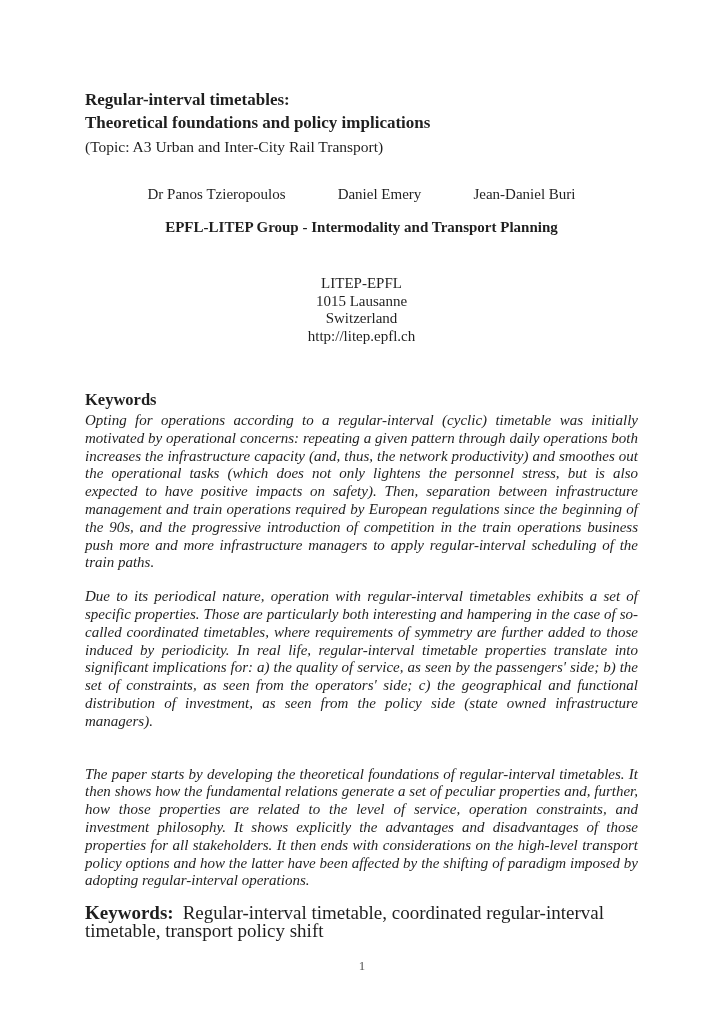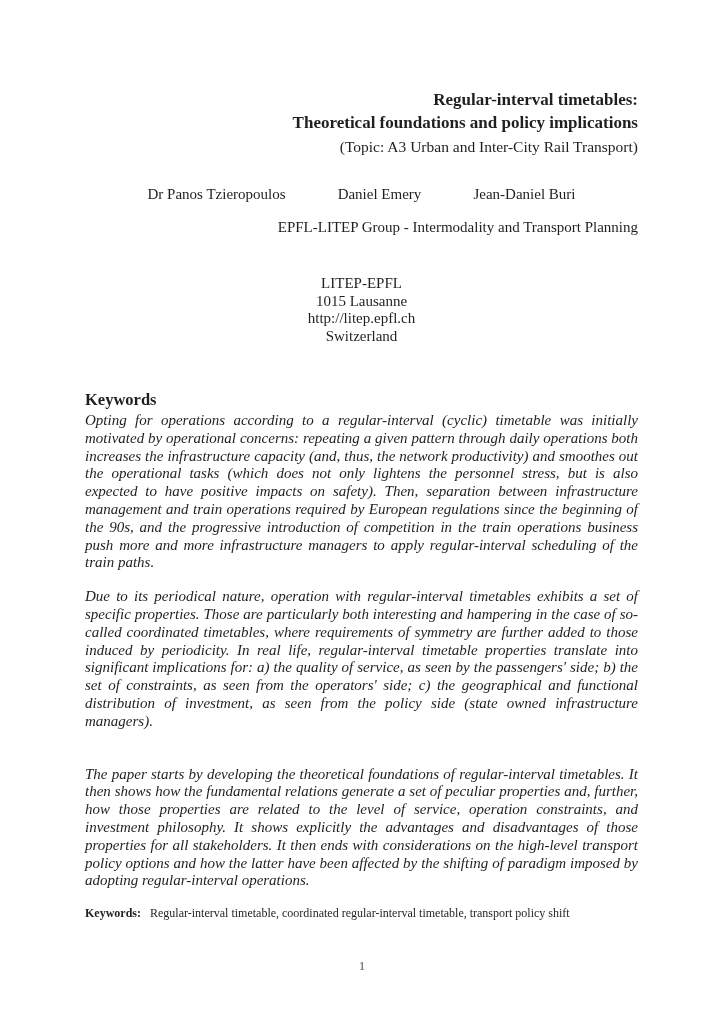--- a/index.html
+++ b/index.html
@@ -13,43 +13,44 @@
     font-family: "Liberation Serif", "DejaVu Serif", serif;
     color: #1f1f1f;
     overflow: hidden;
   }
   .content {
     position: absolute;
     left: 85px;
     top: 88px;
     width: 553px;
   }
-  .title-block { text-align: right; }
+  .title-block { text-align: left; }
   .title-line {
     font-size: 17px;
     font-weight: bold;
     line-height: 23px;
   }
   .topic-line {
     font-size: 15.5px;
     line-height: 21px;
     margin-top: 2px;
   }
   .authors-row {
     margin: 28px auto 15px auto;
     width: 428px;
     display: flex;
     justify-content: space-between;
     font-size: 15px;
     line-height: 18px;
   }
   .affiliation {
-    text-align: right;
+    text-align: center;
     font-size: 15px;
     line-height: 18px;
+    font-weight: bold;
   }
   .address-block {
     margin-top: 39px;
     text-align: center;
     font-size: 15px;
     line-height: 17.5px;
   }
   .abstract-section { margin-top: 44px; }
   .abstract-heading {
     font-size: 16.5px;
@@ -60,21 +61,21 @@
   .abstract-para {
     font-style: italic;
     text-align: justify;
     font-size: 15px;
     line-height: 17.8px;
     margin-bottom: 16px;
   }
   .abstract-para:last-child { margin-bottom: 0; margin-top: 35px; }
   .keywords-line {
     margin-top: 14px;
-    font-size: 12px;
+    font-size: 19px;
     line-height: 18px;
   }
   .keywords-label { font-weight: bold; margin-right: 9px; }
   .page-number {
     position: absolute;
     left: 0;
     right: 0;
     bottom: 50px;
     text-align: center;
     font-size: 13px;
@@ -100,22 +101,22 @@
       <span>Jean-Daniel Buri</span>
     </div>
 
     <div class="affiliation">
       <div>EPFL-LITEP Group - Intermodality and Transport Planning</div>
     </div>
 
     <div class="address-block">
       <div>LITEP-EPFL</div>
       <div>1015 Lausanne</div>
+      <div>Switzerland</div>
       <div><span class="url-link">http://litep.epfl.ch</span></div>
-      <div>Switzerland</div>
     </div>
 
     <section class="abstract-section">
       <h2 class="abstract-heading">Keywords</h2>
       <p class="abstract-para">Opting for operations according to a regular-interval (cyclic) timetable was initially motivated by operational concerns: repeating a given pattern through daily operations both increases the infrastructure capacity (and, thus, the network productivity) and smoothes out the operational tasks (which does not only lightens the personnel stress, but is also expected to have positive impacts on safety). Then, separation between infrastructure management and train operations required by European regulations since the beginning of the 90s, and the progressive introduction of competition in the train operations business push more and more infrastructure managers to apply regular-interval scheduling of the train paths.</p>
       <p class="abstract-para">Due to its periodical nature, operation with regular-interval timetables exhibits a set of specific properties. Those are particularly both interesting and hampering in the case of so-called coordinated timetables, where requirements of symmetry are further added to those induced by periodicity. In real life, regular-interval timetable properties translate into significant implications for: a) the quality of service, as seen by the passengers' side; b) the set of constraints, as seen from the operators' side; c) the geographical and functional distribution of investment, as seen from the policy side (state owned infrastructure managers).</p>
       <p class="abstract-para">The paper starts by developing the theoretical foundations of regular-interval timetables. It then shows how the fundamental relations generate a set of peculiar properties and, further, how those properties are related to the level of service, operation constraints, and investment philosophy. It shows explicitly the advantages and disadvantages of those properties for all stakeholders. It then ends with considerations on the high-level transport policy options and how the latter have been affected by the shifting of paradigm imposed by adopting regular-interval operations.</p>
     </section>
 
     <div class="keywords-line">

